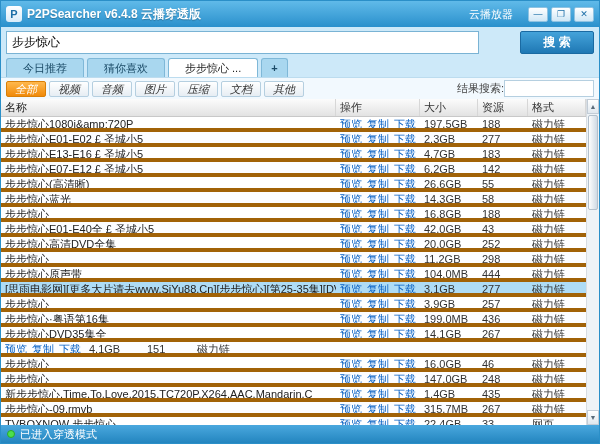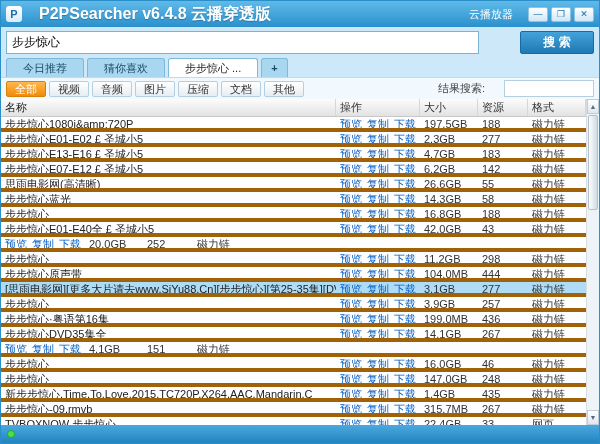--- a/index.html
+++ b/index.html
@@ -7,21 +7,21 @@
   body { font-family:"Liberation Sans","DejaVu Sans",sans-serif; background:#888; }
 
   .window { width:600px; height:444px; border:1px solid #2a8fc8; display:flex; flex-direction:column;
             background:#cde9f9; overflow:hidden; }
 
   
   .titlebar { height:26px; flex:0 0 26px; background:linear-gradient(#60bae9,#2a90cc);
               display:flex; align-items:center; padding:0 5px; color:#fff; }
   .app-icon { width:16px; height:16px; background:linear-gradient(#ffffff,#d8ecfa); color:#1c6fa8;
               border-radius:3px; font-size:11px; font-weight:bold; text-align:center; line-height:16px; }
-  .title { font-size:16px; font-weight:bold; margin-left:17px; white-space:nowrap;
+  .title { font-size:12px; font-weight:bold; margin-left:5px; white-space:nowrap;
            text-shadow:0 1px 1px rgba(0,0,0,.25); }
   .tb-spacer { flex:1; }
   .title-right { font-size:11px; margin-right:12px; white-space:nowrap; }
   .win-btn { width:20px; height:15px; margin-left:3px; background:linear-gradient(#ffffff,#cfe7f6);
              border:1px solid #8fc3e2; border-radius:2px; color:#1c6fa8; font-size:9px;
              line-height:13px; text-align:center; cursor:pointer; }
 
   
   .search-row { flex:0 0 30px; display:flex; align-items:center; padding:0 5px; gap:5px; }
   .search-input { flex:1; height:23px; border:1px solid #7ab3d4; font-size:12px; padding:0 5px;
@@ -37,23 +37,23 @@
          border-radius:3px 3px 0 0; white-space:nowrap; cursor:pointer; }
   .tab.active { background:#fff; color:#222; }
   .tab.add-tab { padding:0 9px; font-weight:bold; }
 
   
   .filter-row { flex:0 0 22px; background:#f2f9fe; border-top:1px solid #bcdcef;
                 display:flex; align-items:center; padding:0 5px; }
   .filter-bar { display:flex; align-items:center; flex:1; }
   .filter-btn { height:16px; line-height:15px; padding:0 8px; margin-right:3px; font-size:11px;
                 color:#333; background:linear-gradient(#ffffff,#e6edf3); border:1px solid #b5cfe0;
-                border-radius:2px; cursor:pointer; white-space:nowrap; }
+                border-radius:2px; cursor:pointer; white-space:nowrap;font-style:italic; }
   .filter-btn.active { background:linear-gradient(#ffb84d,#f08a0a); border-color:#d97f08; color:#fff; }
-  .result-search { display:flex; align-items:center; gap:19px; }
+  .result-search { display:flex; align-items:center; gap:0; }
   .result-search-label { font-size:11px; color:#444; white-space:nowrap; }
   .result-search-input { width:90px; height:17px; border:1px solid #b5cfe0; font-size:11px;
                          padding:0 3px; font-family:inherit; }
 
   
   .table { flex:1 1 auto; position:relative; background:#fff; display:flex; flex-direction:column;
            overflow:hidden; }
   .thead { flex:0 0 18px; display:flex; background:linear-gradient(#fcfcfc,#e2e2e2);
            border-bottom:1px solid #c8c8c8; padding-right:13px; font-size:11px; color:#333; }
   .thead .cell { line-height:17px; border-right:1px solid #d7d7d7; }
@@ -160,21 +160,21 @@
           <div class="cell col-format">磁力链</div>
         </div>
         <div class="row alt">
           <div class="cell col-name">步步惊心E07-E12 £ 圣城小5</div>
           <div class="cell col-actions"><span class="action-link">预览</span><span class="action-link">复制</span><span class="action-link">下载</span></div>
           <div class="cell col-size">6.2GB</div>
           <div class="cell col-res">142</div>
           <div class="cell col-format">磁力链</div>
         </div>
         <div class="row">
-          <div class="cell col-name">思雨电影网(高清晰)</div>
+          <div class="cell col-name">步步惊心(高清晰)</div>
           <div class="cell col-actions"><span class="action-link">预览</span><span class="action-link">复制</span><span class="action-link">下载</span></div>
           <div class="cell col-size">26.6GB</div>
           <div class="cell col-res">55</div>
           <div class="cell col-format">磁力链</div>
         </div>
         <div class="row alt">
           <div class="cell col-name">步步惊心蓝光</div>
           <div class="cell col-actions"><span class="action-link">预览</span><span class="action-link">复制</span><span class="action-link">下载</span></div>
           <div class="cell col-size">14.3GB</div>
           <div class="cell col-res">58</div>
@@ -188,20 +188,21 @@
           <div class="cell col-format">磁力链</div>
         </div>
         <div class="row alt">
           <div class="cell col-name">步步惊心E01-E40全 £ 圣城小5</div>
           <div class="cell col-actions"><span class="action-link">预览</span><span class="action-link">复制</span><span class="action-link">下载</span></div>
           <div class="cell col-size">42.0GB</div>
           <div class="cell col-res">43</div>
           <div class="cell col-format">磁力链</div>
         </div>
         <div class="row">
+          <div class="cell col-name">步步惊心高清DVD全集</div>
           <div class="cell col-actions"><span class="action-link">预览</span><span class="action-link">复制</span><span class="action-link">下载</span></div>
           <div class="cell col-size">20.0GB</div>
           <div class="cell col-res">252</div>
           <div class="cell col-format">磁力链</div>
         </div>
         <div class="row alt">
           <div class="cell col-name">步步惊心</div>
           <div class="cell col-actions"><span class="action-link">预览</span><span class="action-link">复制</span><span class="action-link">下载</span></div>
           <div class="cell col-size">11.2GB</div>
           <div class="cell col-res">298</div>
@@ -287,16 +288,17 @@
     <div class="scrollbar">
       <div class="scroll-arrow">▲</div>
       <div class="scroll-thumb"></div>
       <div class="scroll-spacer"></div>
       <div class="scroll-arrow">▼</div>
     </div>
   </div>
 
   <div class="statusbar">
     <span class="status-dot"></span>
+    <span>已进入穿透模式</span>
     <span class="sb-spacer"></span>
   </div>
 
 </div>
 
 </body></html>

